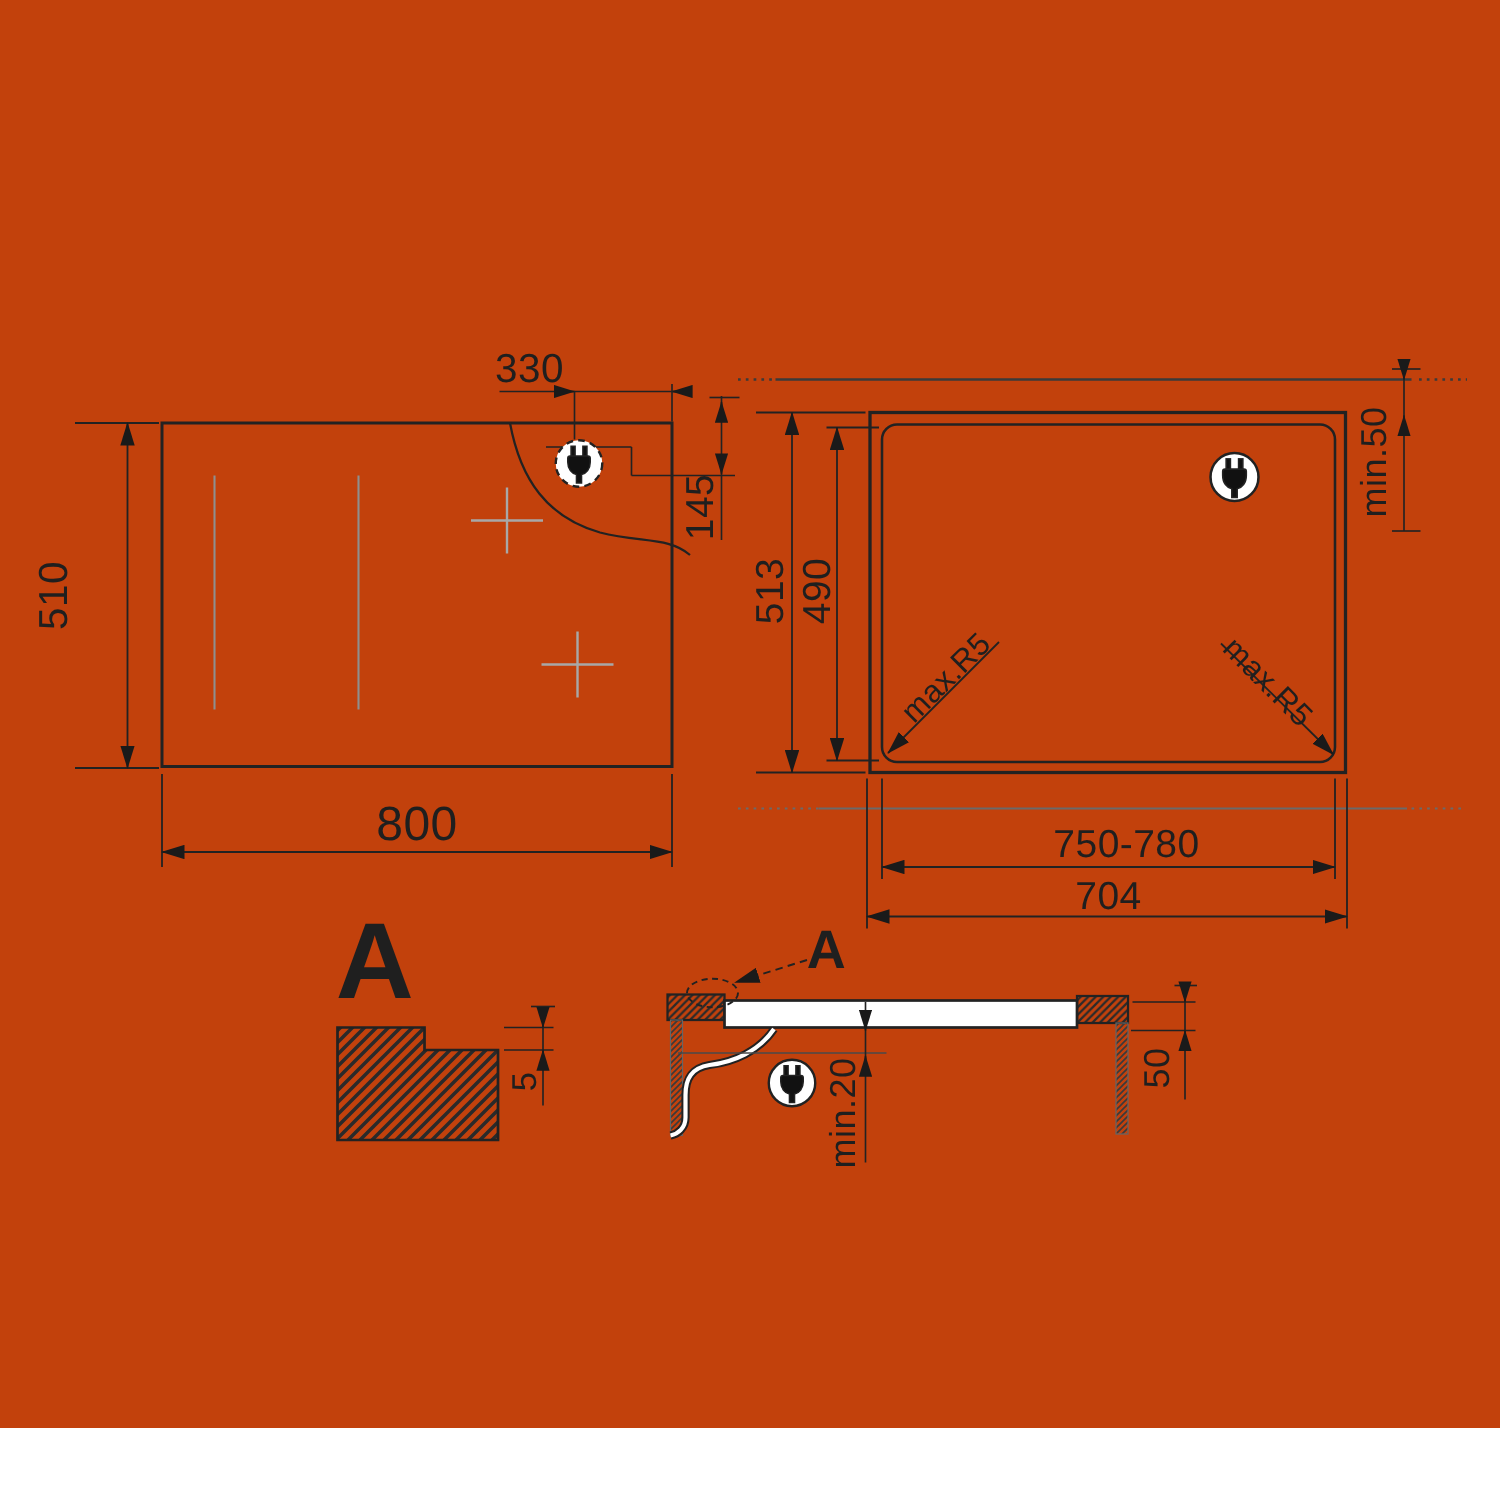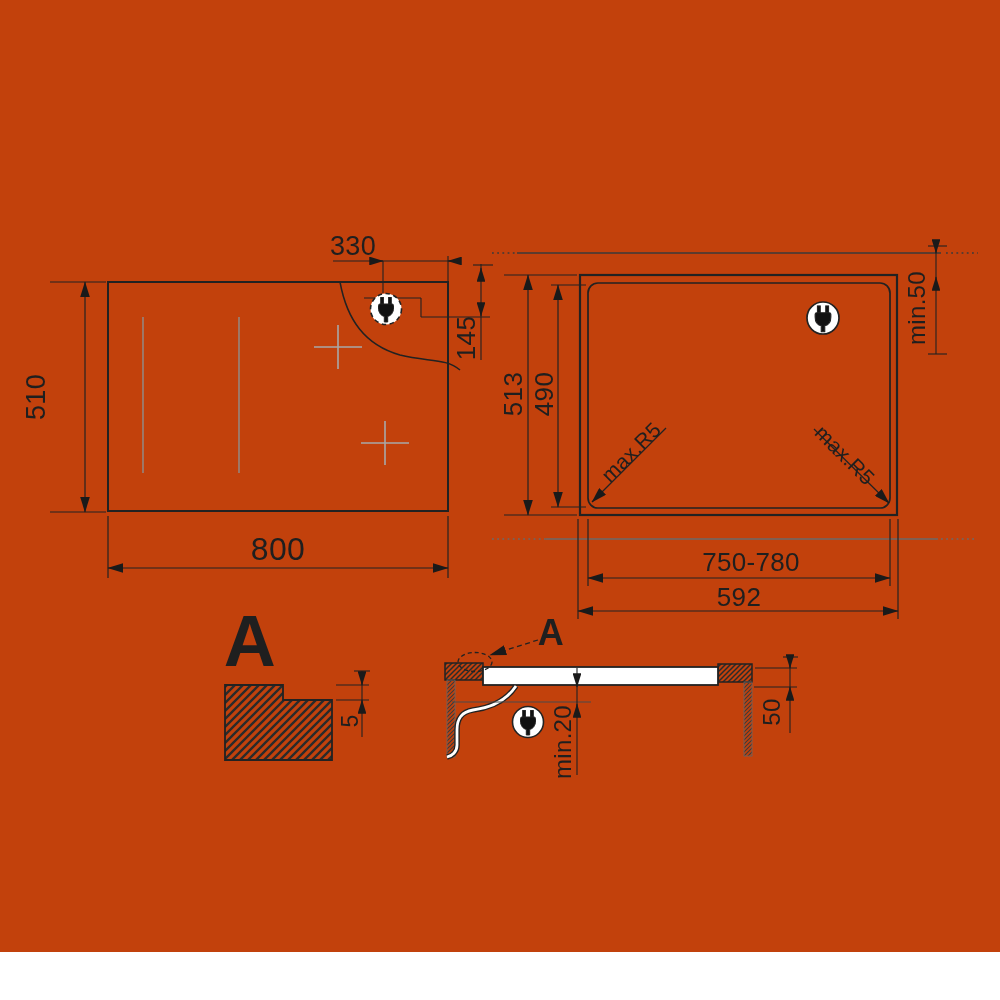--- a/index.html
+++ b/index.html
@@ -204,21 +204,21 @@
   <div class="lbl r90" style="left:466px;top:338px;font-size:26px;">145</div>
   <div class="lbl r90" style="left:36px;top:397px;font-size:27px;">510</div>
   <div class="lbl r0" style="left:278px;top:549px;font-size:32px;">800</div>
 
   <div class="lbl r90" style="left:513px;top:394px;font-size:26px;">513</div>
   <div class="lbl r90" style="left:544px;top:394px;font-size:26px;">490</div>
   <div class="lbl r90" style="left:917px;top:308px;font-size:24px;">min.50</div>
   <div class="lbl rm45" style="left:631px;top:452px;font-size:21px;">max.R5</div>
   <div class="lbl r45" style="left:845px;top:455px;font-size:21px;">max.R5</div>
   <div class="lbl r0" style="left:739px;top:562px;font-size:26px;margin-left:12px;">750-780</div>
-  <div class="lbl r0" style="left:739px;top:597px;font-size:26px;">592</div>
+  <div class="lbl r0" style="left:739px;top:597px;font-size:26px;">704</div>
 
   <div class="lbl r0 big" style="left:250px;top:641px;font-size:72px;">A</div>
   <div class="lbl r90" style="left:350px;top:721px;font-size:23px;">5</div>
 
   <div class="lbl r0 big" style="left:551px;top:633px;font-size:36px;">A</div>
   <div class="lbl r90" style="left:563px;top:742px;font-size:24px;">min.20</div>
   <div class="lbl r90" style="left:772px;top:712px;font-size:24px;">50</div>
 
 </div>
 

